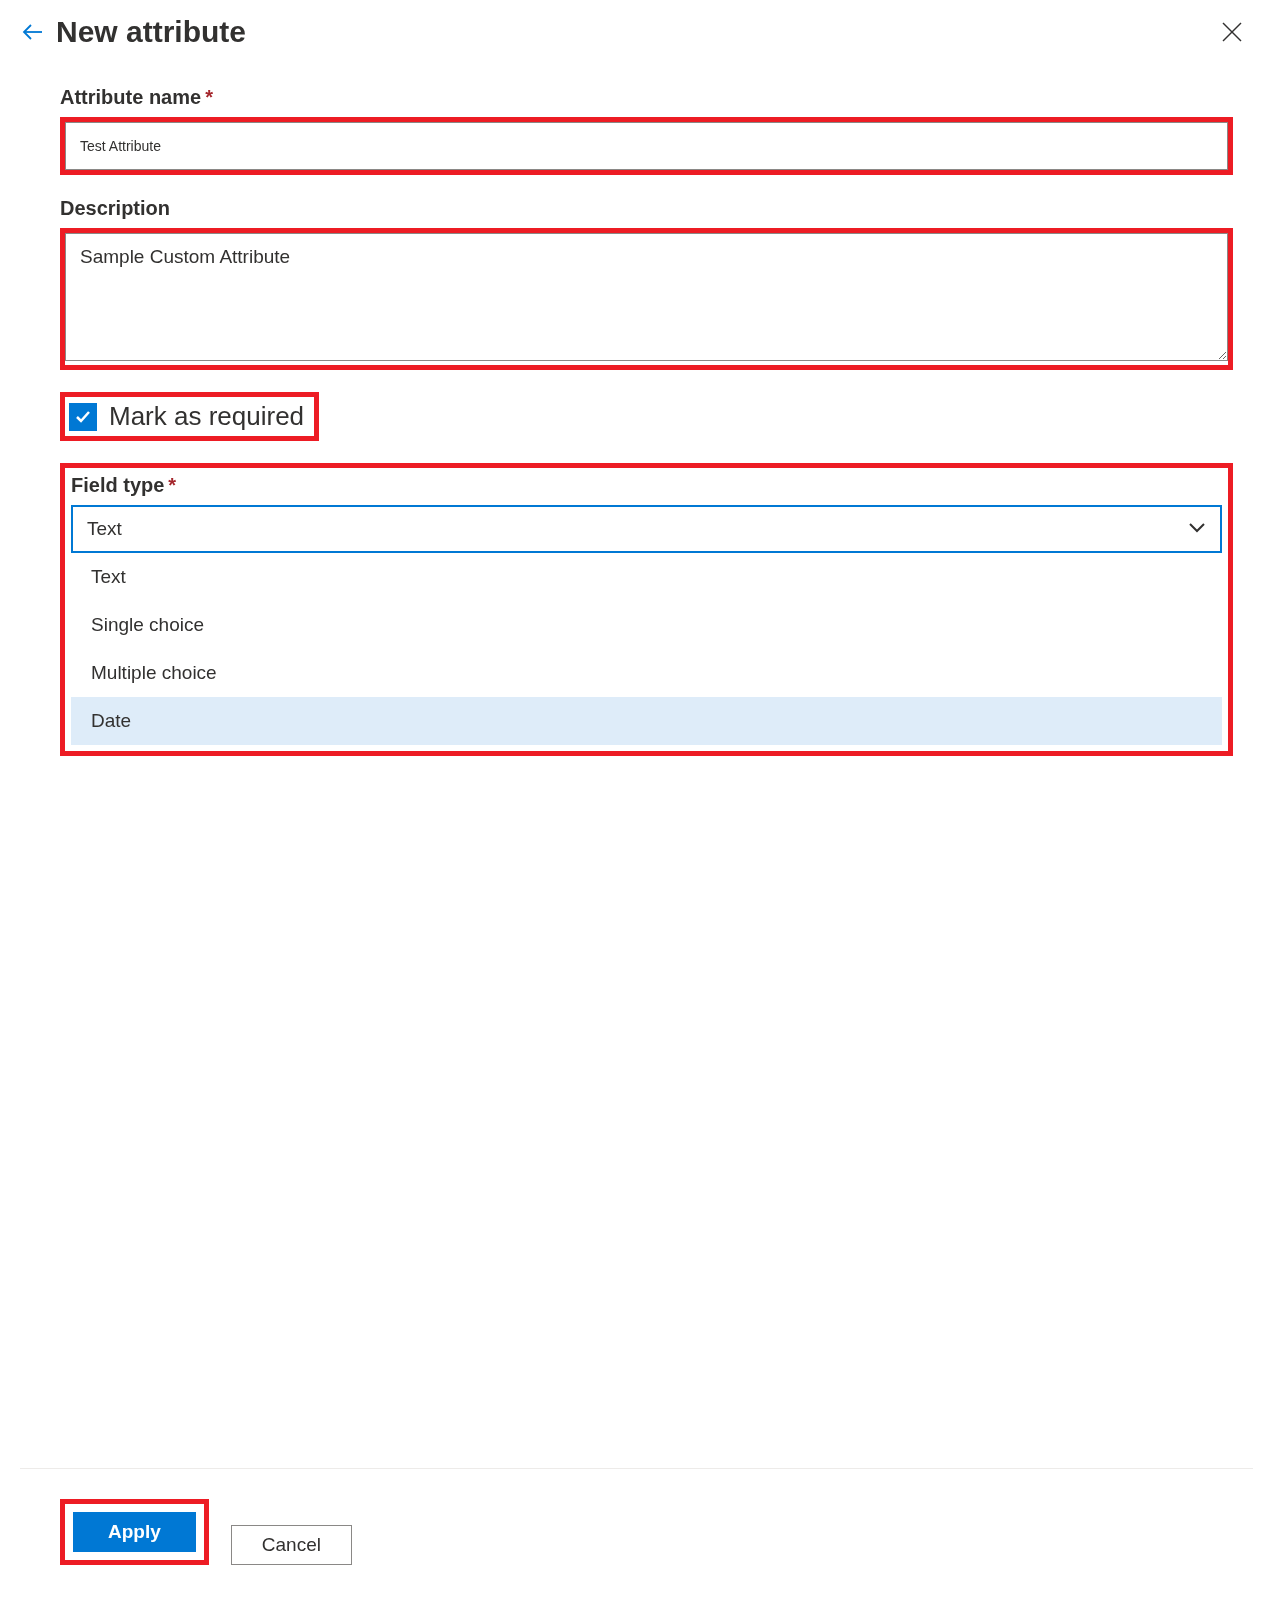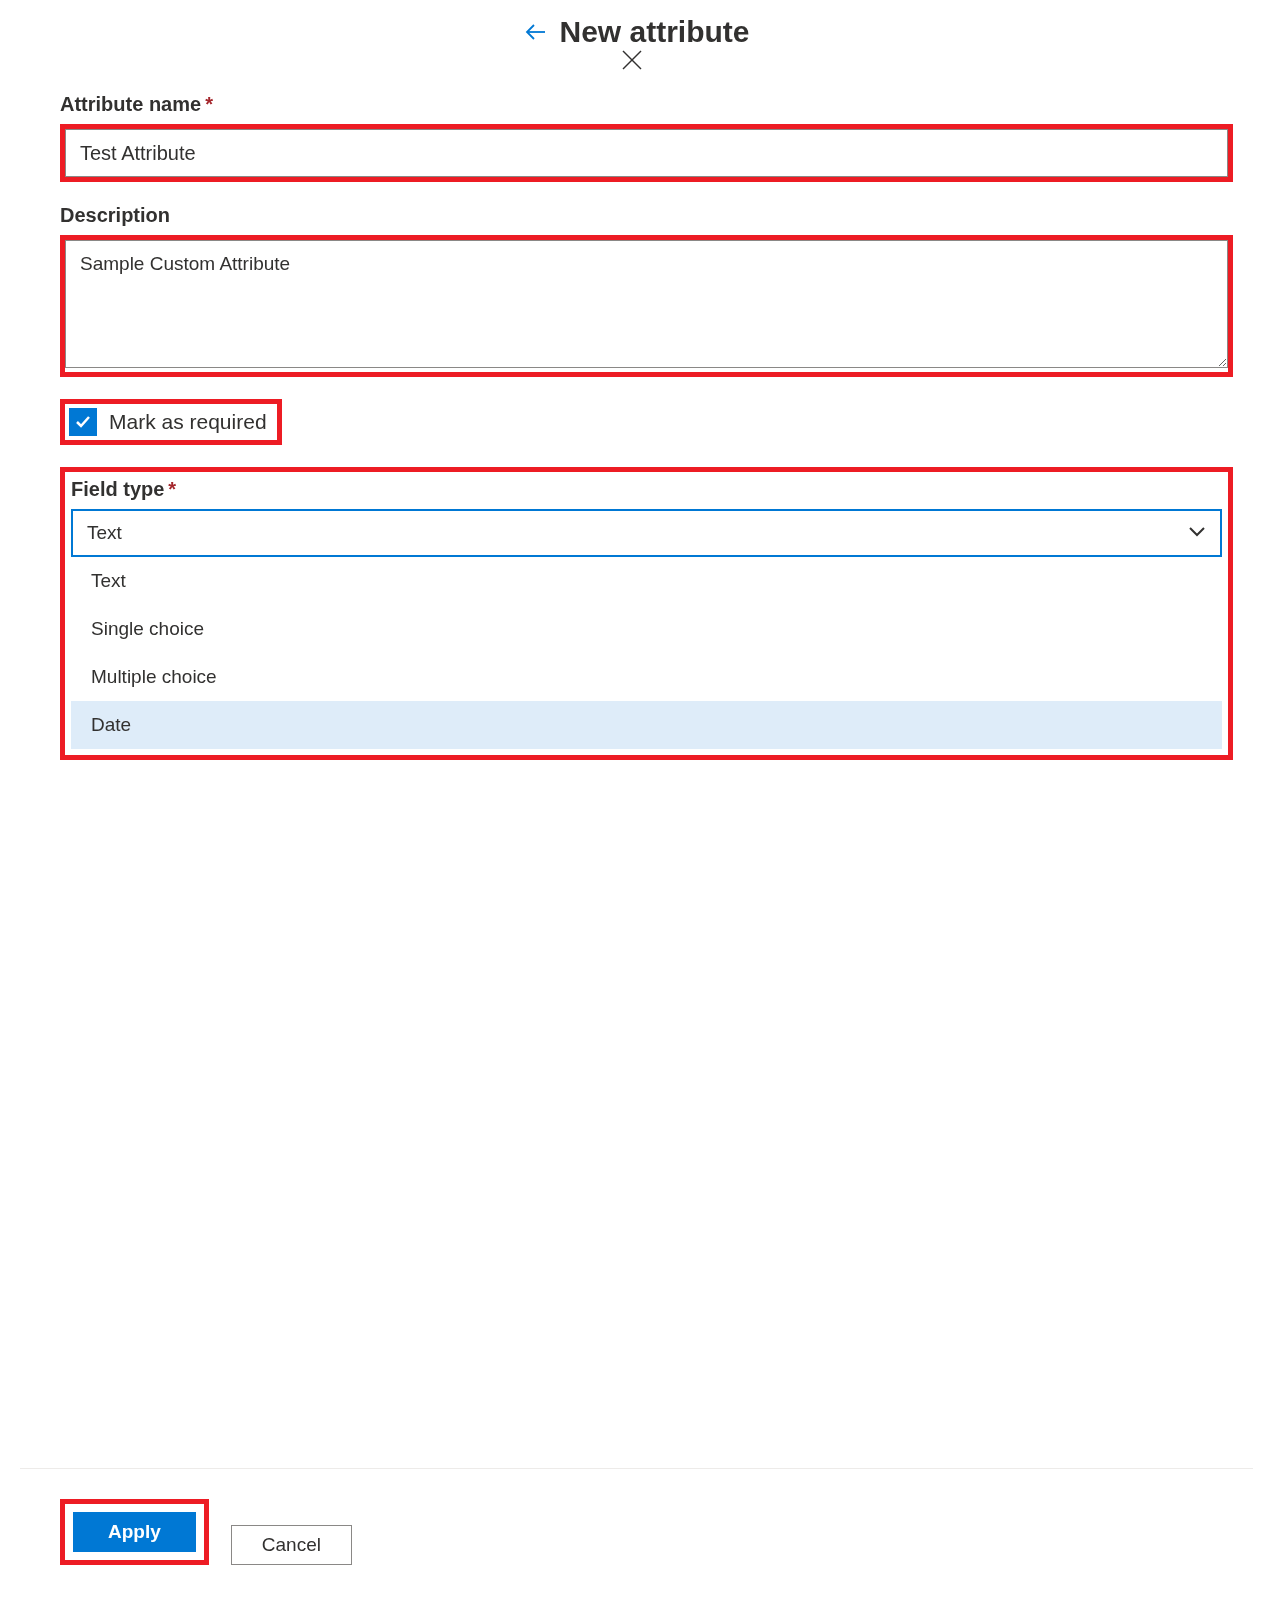--- a/index.html
+++ b/index.html
@@ -18,22 +18,21 @@
     .container {
       padding: 15px 20px;
       height: 100%;
       display: flex;
       flex-direction: column;
     }
     .header {
       display: flex;
       align-items: center;
       justify-content: space-between;
-      margin-bottom: 22px;
-      flex-direction: column;
+      margin-bottom: 37px;
     }
     .header-left {
       display: flex;
       align-items: center;
       gap: 12px;
     }
     .back-icon {
       color: #0078d4;
       font-size: 22px;
       cursor: pointer;
@@ -72,21 +71,21 @@
       color: #a4262c;
       margin-left: 4px;
     }
     .highlight-red {
       border: 5px solid #ed1c24;
     }
     .text-input {
       width: 100%;
       height: 48px;
       padding: 10px 14px;
-      font-size: 20px;
+      font-size: 14px;
       border: 1px solid #8a8886;
       outline: none;
       font-family: inherit;
       color: #323130;
     }
     .textarea-input {
       width: 100%;
       height: 128px;
       padding: 12px 14px;
       font-size: 19px;
@@ -107,21 +106,21 @@
       height: 28px;
       background: #0078d4;
       display: flex;
       align-items: center;
       justify-content: center;
       color: #fff;
       font-size: 18px;
       cursor: pointer;
     }
     .checkbox-label {
-      font-size: 21px;
+      font-size: 26px;
       color: #323130;
     }
     .field-type-section {
       padding: 6px;
     }
     .select-wrap {
       position: relative;
       border: 2px solid #0078d4;
       background: #fff;
       height: 48px;

